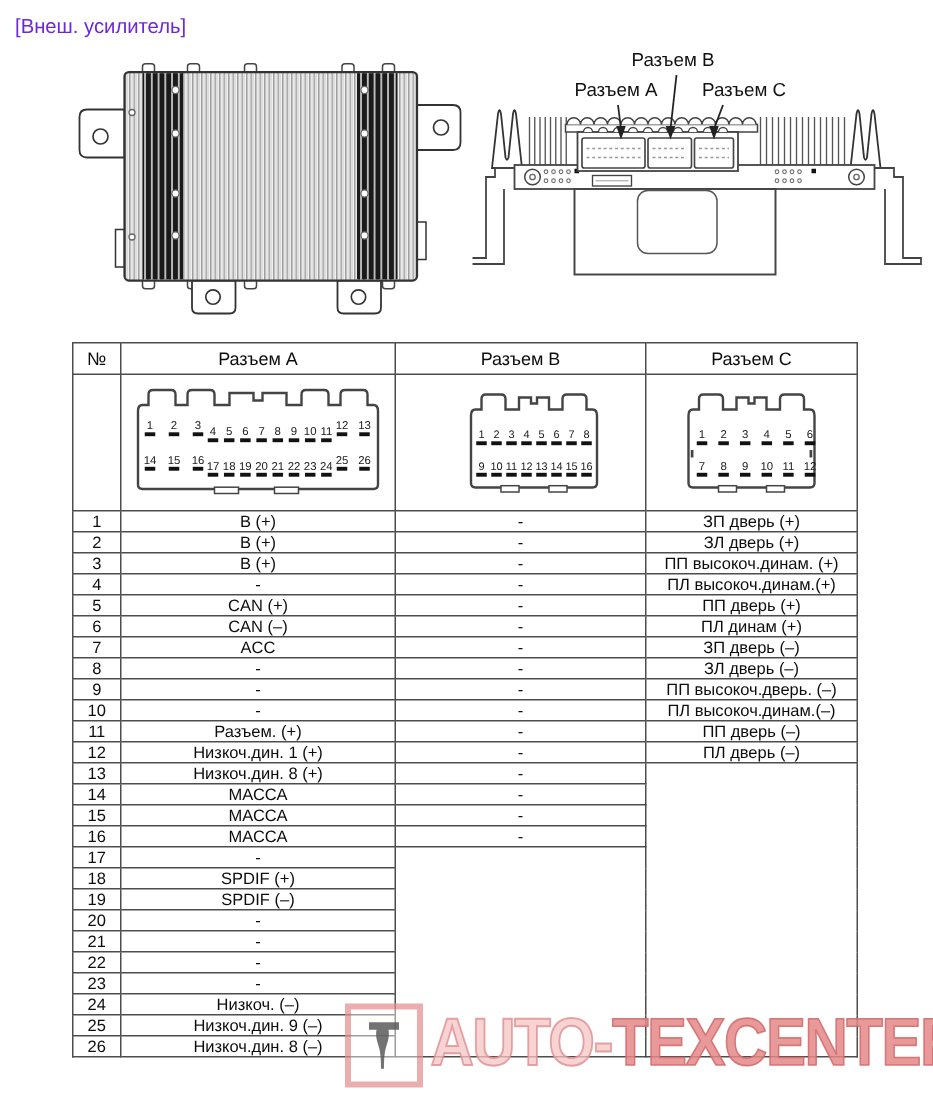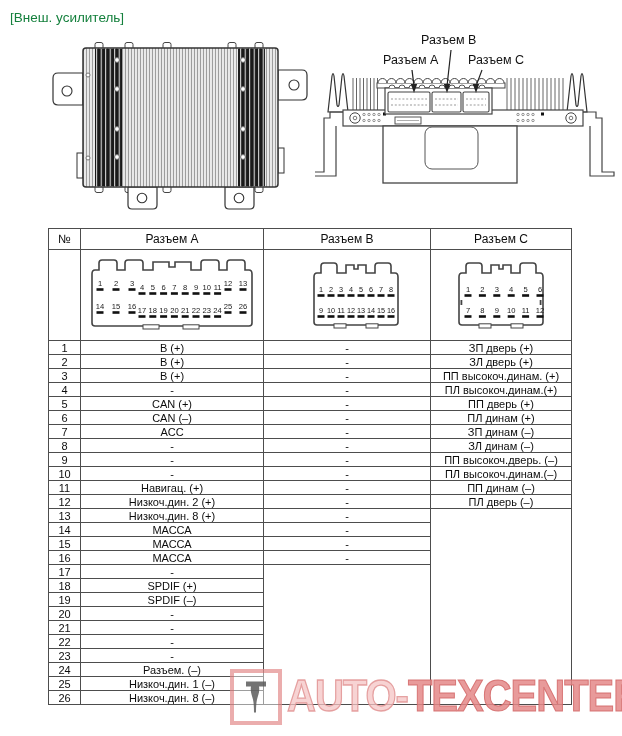--- a/index.html
+++ b/index.html
@@ -1,18 +1,18 @@
 <!DOCTYPE html>
 <html><head>
 <meta charset="utf-8">
 <style>
   html,body{margin:0;padding:0;background:#fff;}
   .page{position:relative;width:622px;height:736px;background:#fff;overflow:hidden;
         font-family:"Liberation Sans", sans-serif;color:#111;}
-  .page-title{position:absolute;left:10px;top:10px;font-size:13.5px;color:#15803d;}
+  .page-title{position:absolute;left:10px;top:10px;font-size:13.5px;color:#6d28d9;}
   .amp-front{position:absolute;left:44px;top:40px;}
   .amp-bottom{position:absolute;left:315px;top:30px;}
   .conn-label{position:absolute;font-size:12.5px;color:#111;white-space:nowrap;}
   #lblB{left:421px;top:33px;}
   #lblA{left:383px;top:53px;}
   #lblC{left:468px;top:53px;}
   table.pinout{position:absolute;left:48px;top:228px;border-collapse:collapse;table-layout:fixed;}
   .pinout th,.pinout td{border:1px solid #4d4d4d;padding:0;text-align:center;vertical-align:middle;
         overflow:hidden;white-space:nowrap;}
   .pinout th{height:20px;font-size:12px;font-weight:normal;color:#0d0d0d;}
@@ -328,49 +328,49 @@
         <tr>
           <td>6</td>
           <td>CAN (–)</td>
           <td>-</td>
           <td>ПЛ динам (+)</td>
         </tr>
         <tr>
           <td>7</td>
           <td>ACC</td>
           <td>-</td>
-          <td>ЗП динам (–)</td>
+          <td>ЗП дверь (–)</td>
         </tr>
         <tr>
           <td>8</td>
           <td>-</td>
           <td>-</td>
-          <td>ЗЛ динам (–)</td>
+          <td>ЗЛ дверь (–)</td>
         </tr>
         <tr>
           <td>9</td>
           <td>-</td>
           <td>-</td>
           <td>ПП высокоч.дверь. (–)</td>
         </tr>
         <tr>
           <td>10</td>
           <td>-</td>
           <td>-</td>
           <td>ПЛ высокоч.динам.(–)</td>
         </tr>
         <tr>
           <td>11</td>
-          <td>Навигац. (+)</td>
-          <td>-</td>
-          <td>ПП динам (–)</td>
+          <td>Разъем. (+)</td>
+          <td>-</td>
+          <td>ПП дверь (–)</td>
         </tr>
         <tr>
           <td>12</td>
-          <td>Низкоч.дин. 2 (+)</td>
+          <td>Низкоч.дин. 1 (+)</td>
           <td>-</td>
           <td>ПЛ дверь (–)</td>
         </tr>
         <tr>
           <td>13</td>
           <td>Низкоч.дин. 8 (+)</td>
           <td>-</td>
           <td rowspan="14"></td>
         </tr>
         <tr>
@@ -412,25 +412,25 @@
         <tr>
           <td>22</td>
           <td>-</td>
         </tr>
         <tr>
           <td>23</td>
           <td>-</td>
         </tr>
         <tr>
           <td>24</td>
-          <td>Разъем. (–)</td>
+          <td>Низкоч. (–)</td>
         </tr>
         <tr>
           <td>25</td>
-          <td>Низкоч.дин. 1 (–)</td>
+          <td>Низкоч.дин. 9 (–)</td>
         </tr>
         <tr>
           <td>26</td>
           <td>Низкоч.дин. 8 (–)</td>
         </tr>
       </tbody>
   </table>
 
   <div class="watermark">
     <div class="wm-box">

